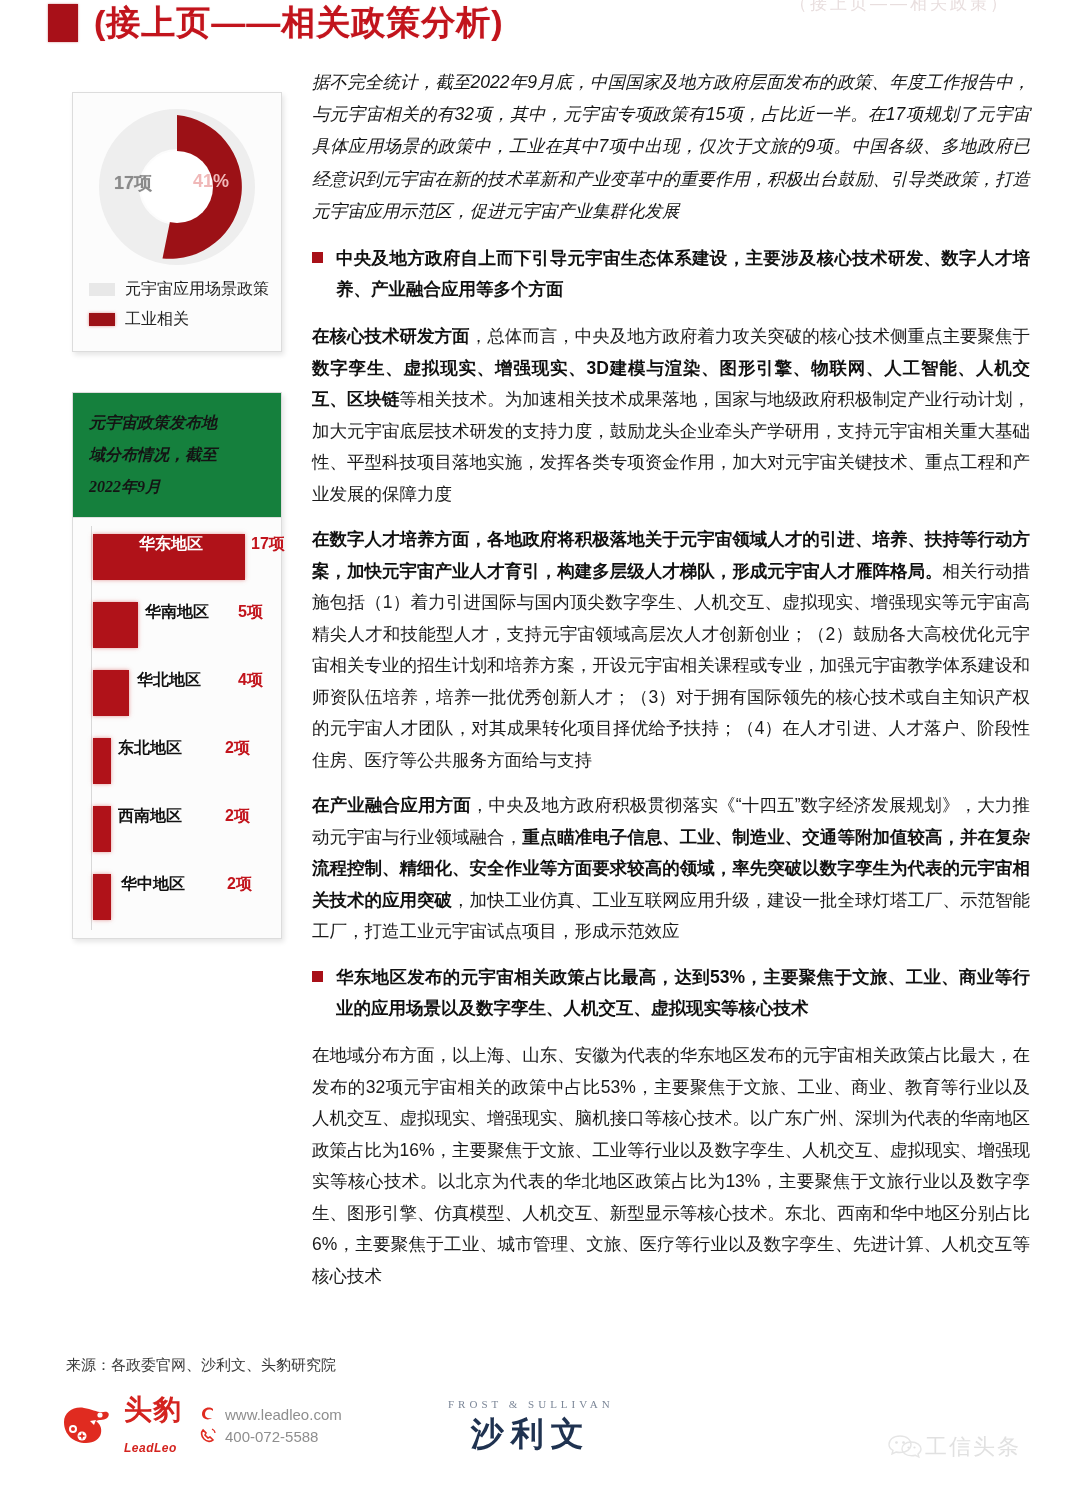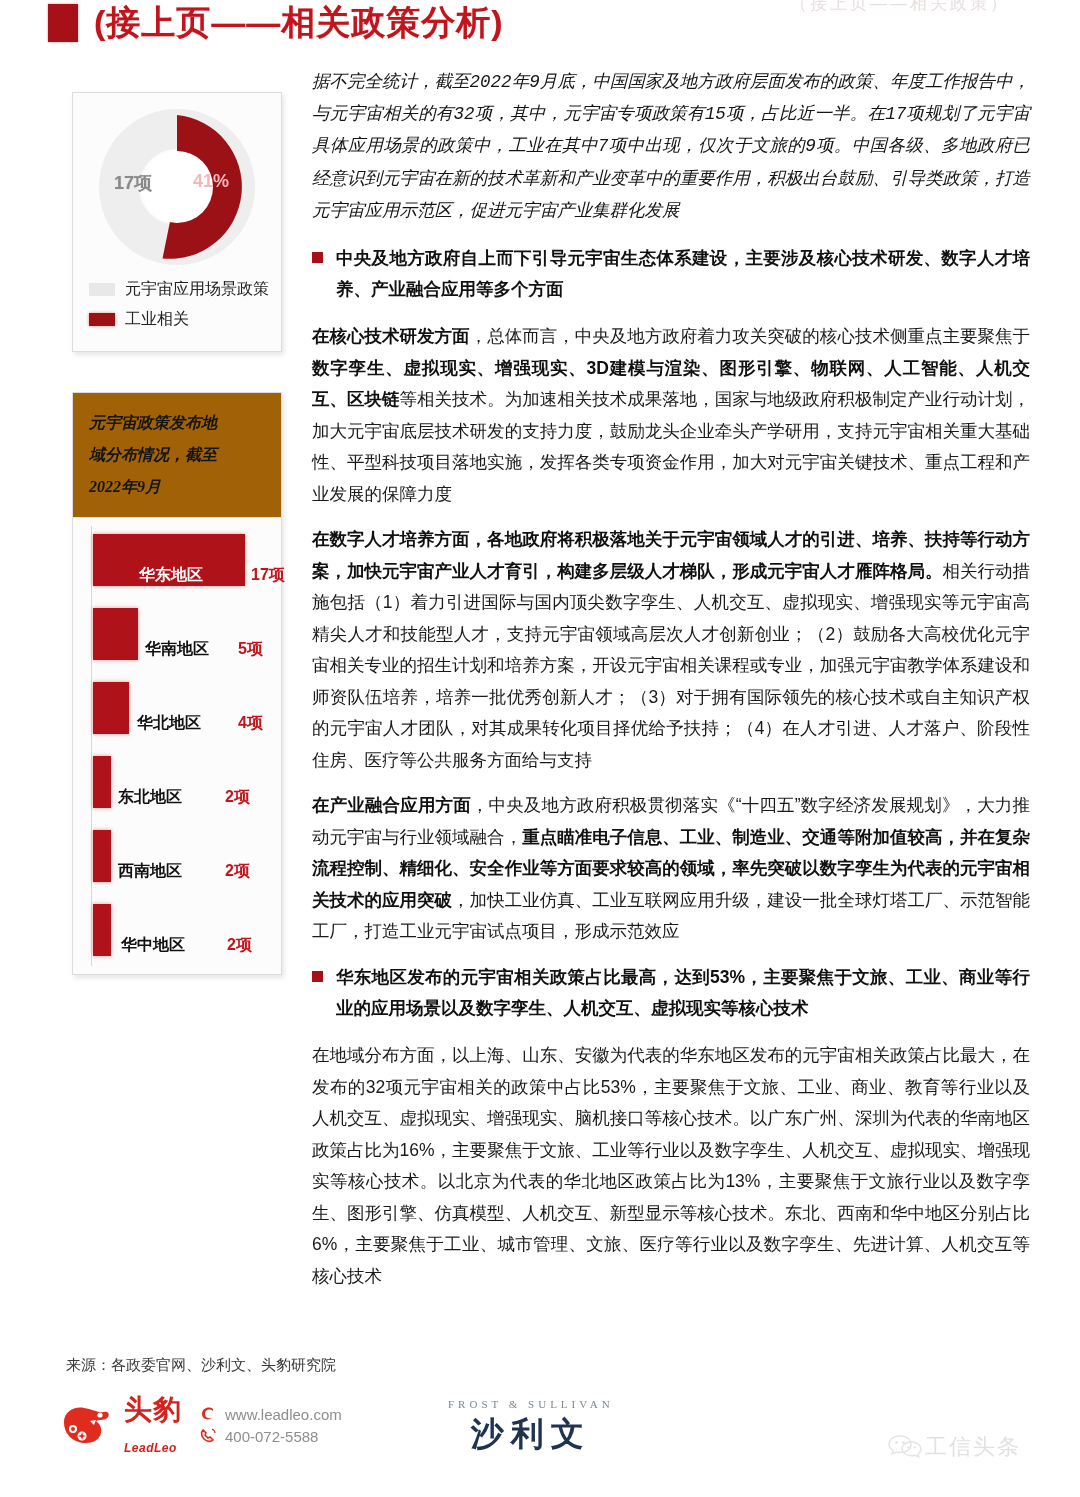--- a/index.html
+++ b/index.html
@@ -82,37 +82,37 @@
     border-bottom: 1px solid #c2141c; padding-bottom: 1px;
   }
   .big-red {
     color: #c2141c; font-size: 29px; font-weight: bold;
     font-style: italic; line-height: 1;
   }
 
   
   .bar-card { margin-top: 40px; background: #fcfcfc; }
   .bar-title-box {
-    background: #a16207; border-bottom: 1px solid #e0e0e0;
+    background: #15803d; border-bottom: 1px solid #e0e0e0;
     padding: 14px 14px 14px 16px;
   }
   .bar-title {
     font-family: "Liberation Serif", "DejaVu Serif", serif;
     font-style: italic; font-weight: bold;
     font-size: 16px; line-height: 2.0; color: #141414;
     white-space: nowrap;
   }
   .bar-plot { position: relative; padding: 16px 8px 18px 2px; }
   .axis-line {
     position: absolute; left: 18px; top: 8px; bottom: 8px;
     width: 1px; background: #d8d8d8;
   }
   .bar-row {
-    position: relative; display: flex; align-items: flex-end;
-    height: 52px; margin-bottom: 22px;
+    position: relative; display: flex; align-items: flex-start;
+    height: 46px; margin-bottom: 22px;
   }
   .bar-row:last-child { margin-bottom: 0; }
   .bar {
     margin-left: 18px; background: #b01219; height: 100%;
     box-shadow: 0 0 4px rgba(210,70,70,.55);
     flex: none;
   }
   .bar-name {
     position: absolute; font-size: 16px; font-weight: bold;
     color: #111; white-space: nowrap;
@@ -125,21 +125,21 @@
 
   
   .body-col {
     position: absolute; left: 312px; top: 66px; width: 718px;
   }
   p.para {
     font-size: 17.5px; line-height: 1.80; color: #1a1a1a;
     text-align: justify; margin-bottom: 14px;
   }
   p.intro {
-    font-family: Liberation Mono, monospace;
+    font-family: Liberation Sans, sans-serif;
     font-style: italic; font-size: 17.5px; line-height: 1.84;
     text-align: justify; color: #141414; margin-bottom: 16px;
   }
   .bullet {
     display: flex; gap: 13px; margin: 6px 0 16px;
   }
   .bullet-mark {
     width: 11px; height: 11px; background: #a81018; flex: none;
     margin-top: 9px;
   }

